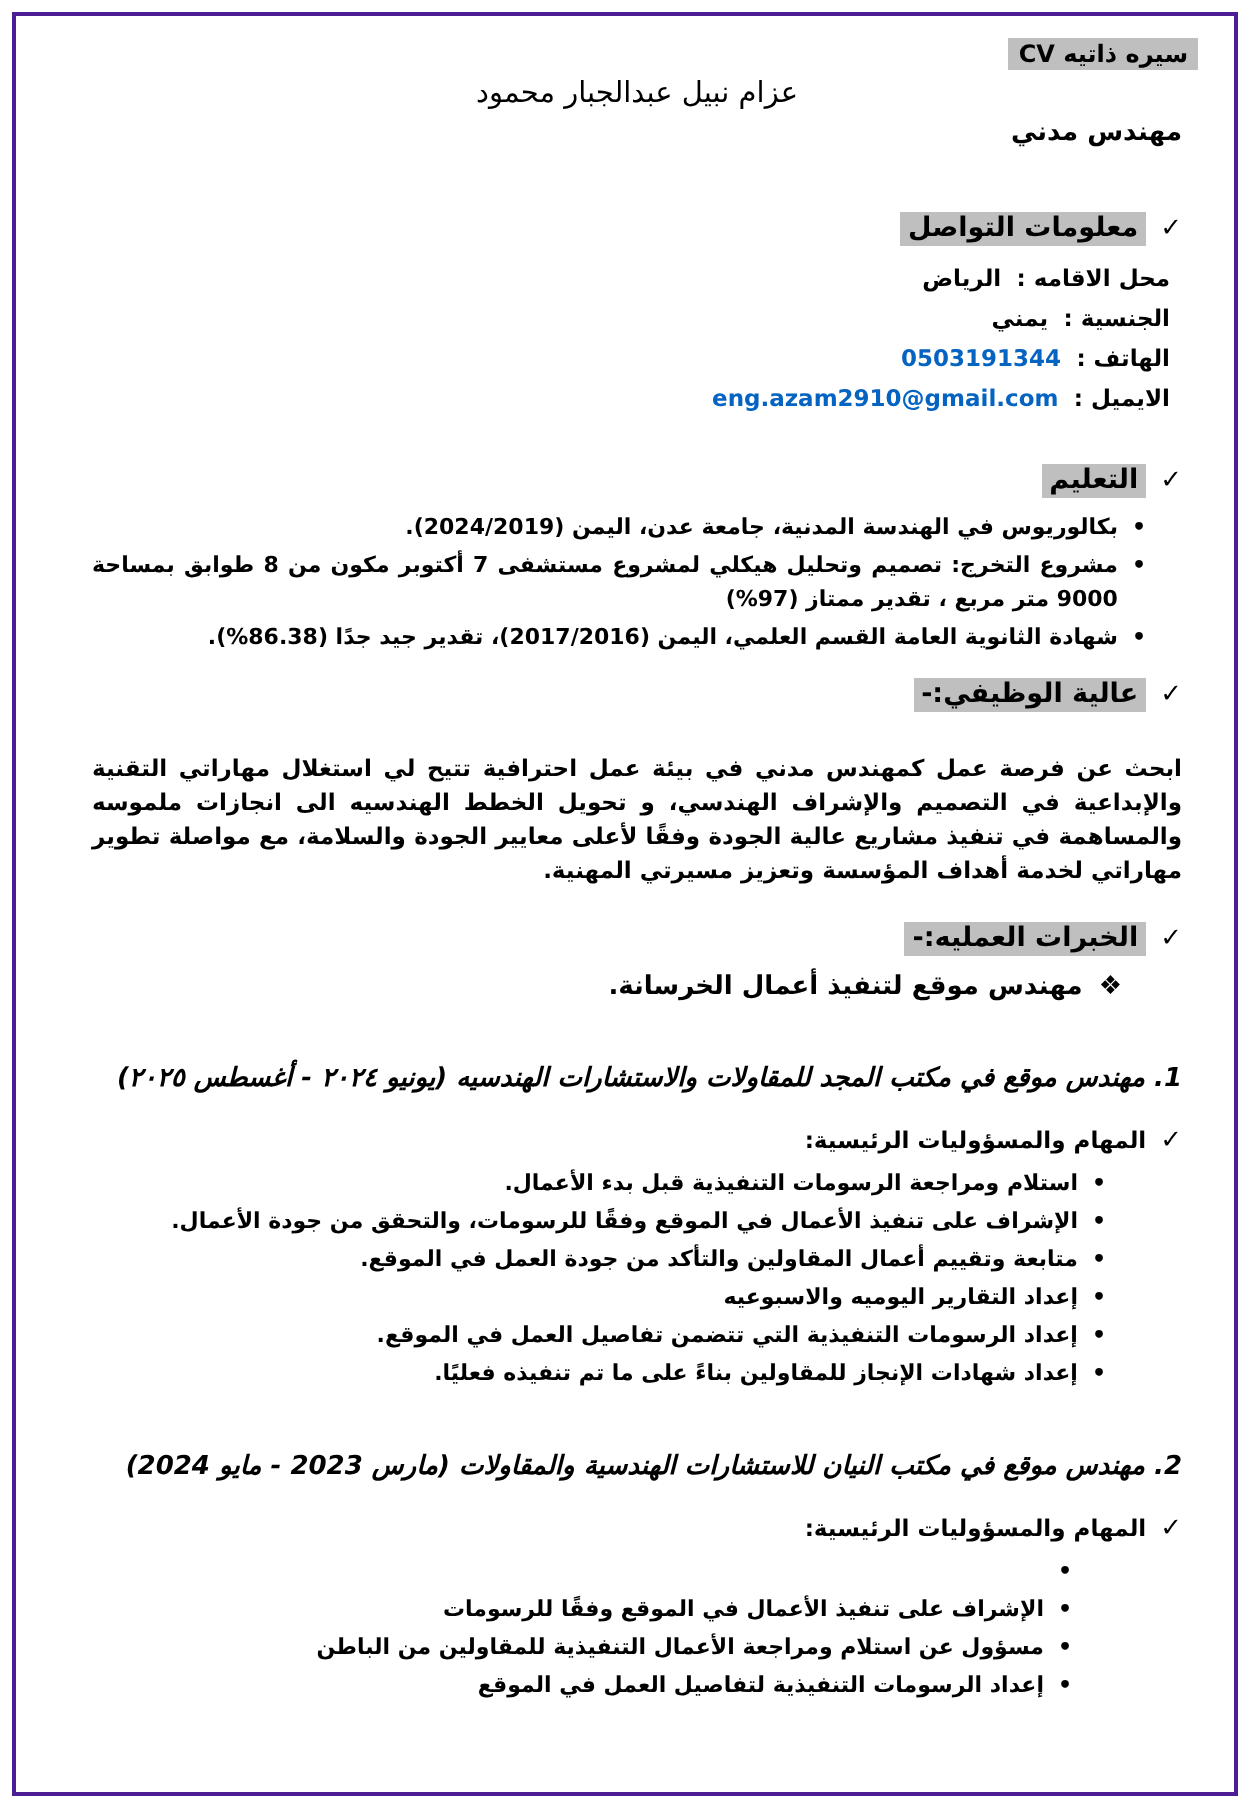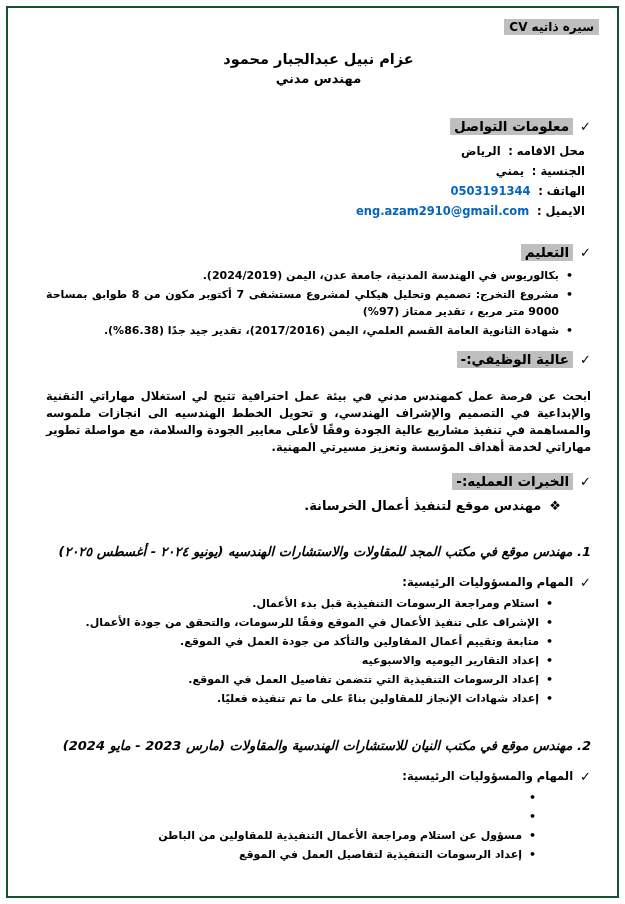--- a/index.html
+++ b/index.html
@@ -6,34 +6,34 @@
   html,body { width:625px; height:904px; background:#ffffff; }
   body {
     font-family:"DejaVu Sans", sans-serif;
     direction:rtl;
     color:#000;
     position:relative;
   }
   .page {
     position:absolute;
     inset:6px;
-    border:2px solid #14532d;
+    border:2px solid #4c1d95;
     padding:8px 26px 10px 38px;
     overflow:hidden;
   }
   .corner-label {
     display:inline-block;
     background:var(--hl,#bfbfbf);
     font-weight:bold;
     font-size:12px;
     padding:1px 5px;
     margin-right:-8px;
   }
-  .name { text-align:center; font-weight:bold; font-size:14.5px; margin-top:16px; }
-  .job-title { text-align:center; font-weight:bold; font-size:13px; margin-top:4px; }
+  .name { text-align:center; font-weight:normal; font-size:14.5px; margin-top:4px; }
+  .job-title { text-align:right; font-weight:bold; font-size:13px; margin-top:4px; }
 
   .section-header { display:flex; align-items:center; gap:7px; margin-top:22px; }
   .check { font-size:13px; font-weight:bold; flex:0 0 auto; }
   .hl {
     background:var(--hl,#bfbfbf);
     font-weight:bold;
     font-size:13.5px;
     padding:0 4px 1px 4px;
     margin-left:40px;
   }
@@ -185,20 +185,21 @@
   <div class="tasks-header">
     <span class="check">✓</span>
     <span>المهام والمسؤوليات الرئيسية:</span>
   </div>
   <div class="bullet-list task-list indent-more">
     <div class="bullet-row">
       <span class="bullet">•</span>
     </div>
     <div class="bullet-row">
       <span class="bullet">•</span>
+      <span>الإشراف على تنفيذ الأعمال في الموقع وفقًا للرسومات</span>
     </div>
     <div class="bullet-row">
       <span class="bullet">•</span>
       <span>مسؤول عن استلام ومراجعة الأعمال التنفيذية للمقاولين من الباطن</span>
     </div>
     <div class="bullet-row">
       <span class="bullet">•</span>
       <span>إعداد الرسومات التنفيذية لتفاصيل العمل في الموقع</span>
     </div>
   </div>

